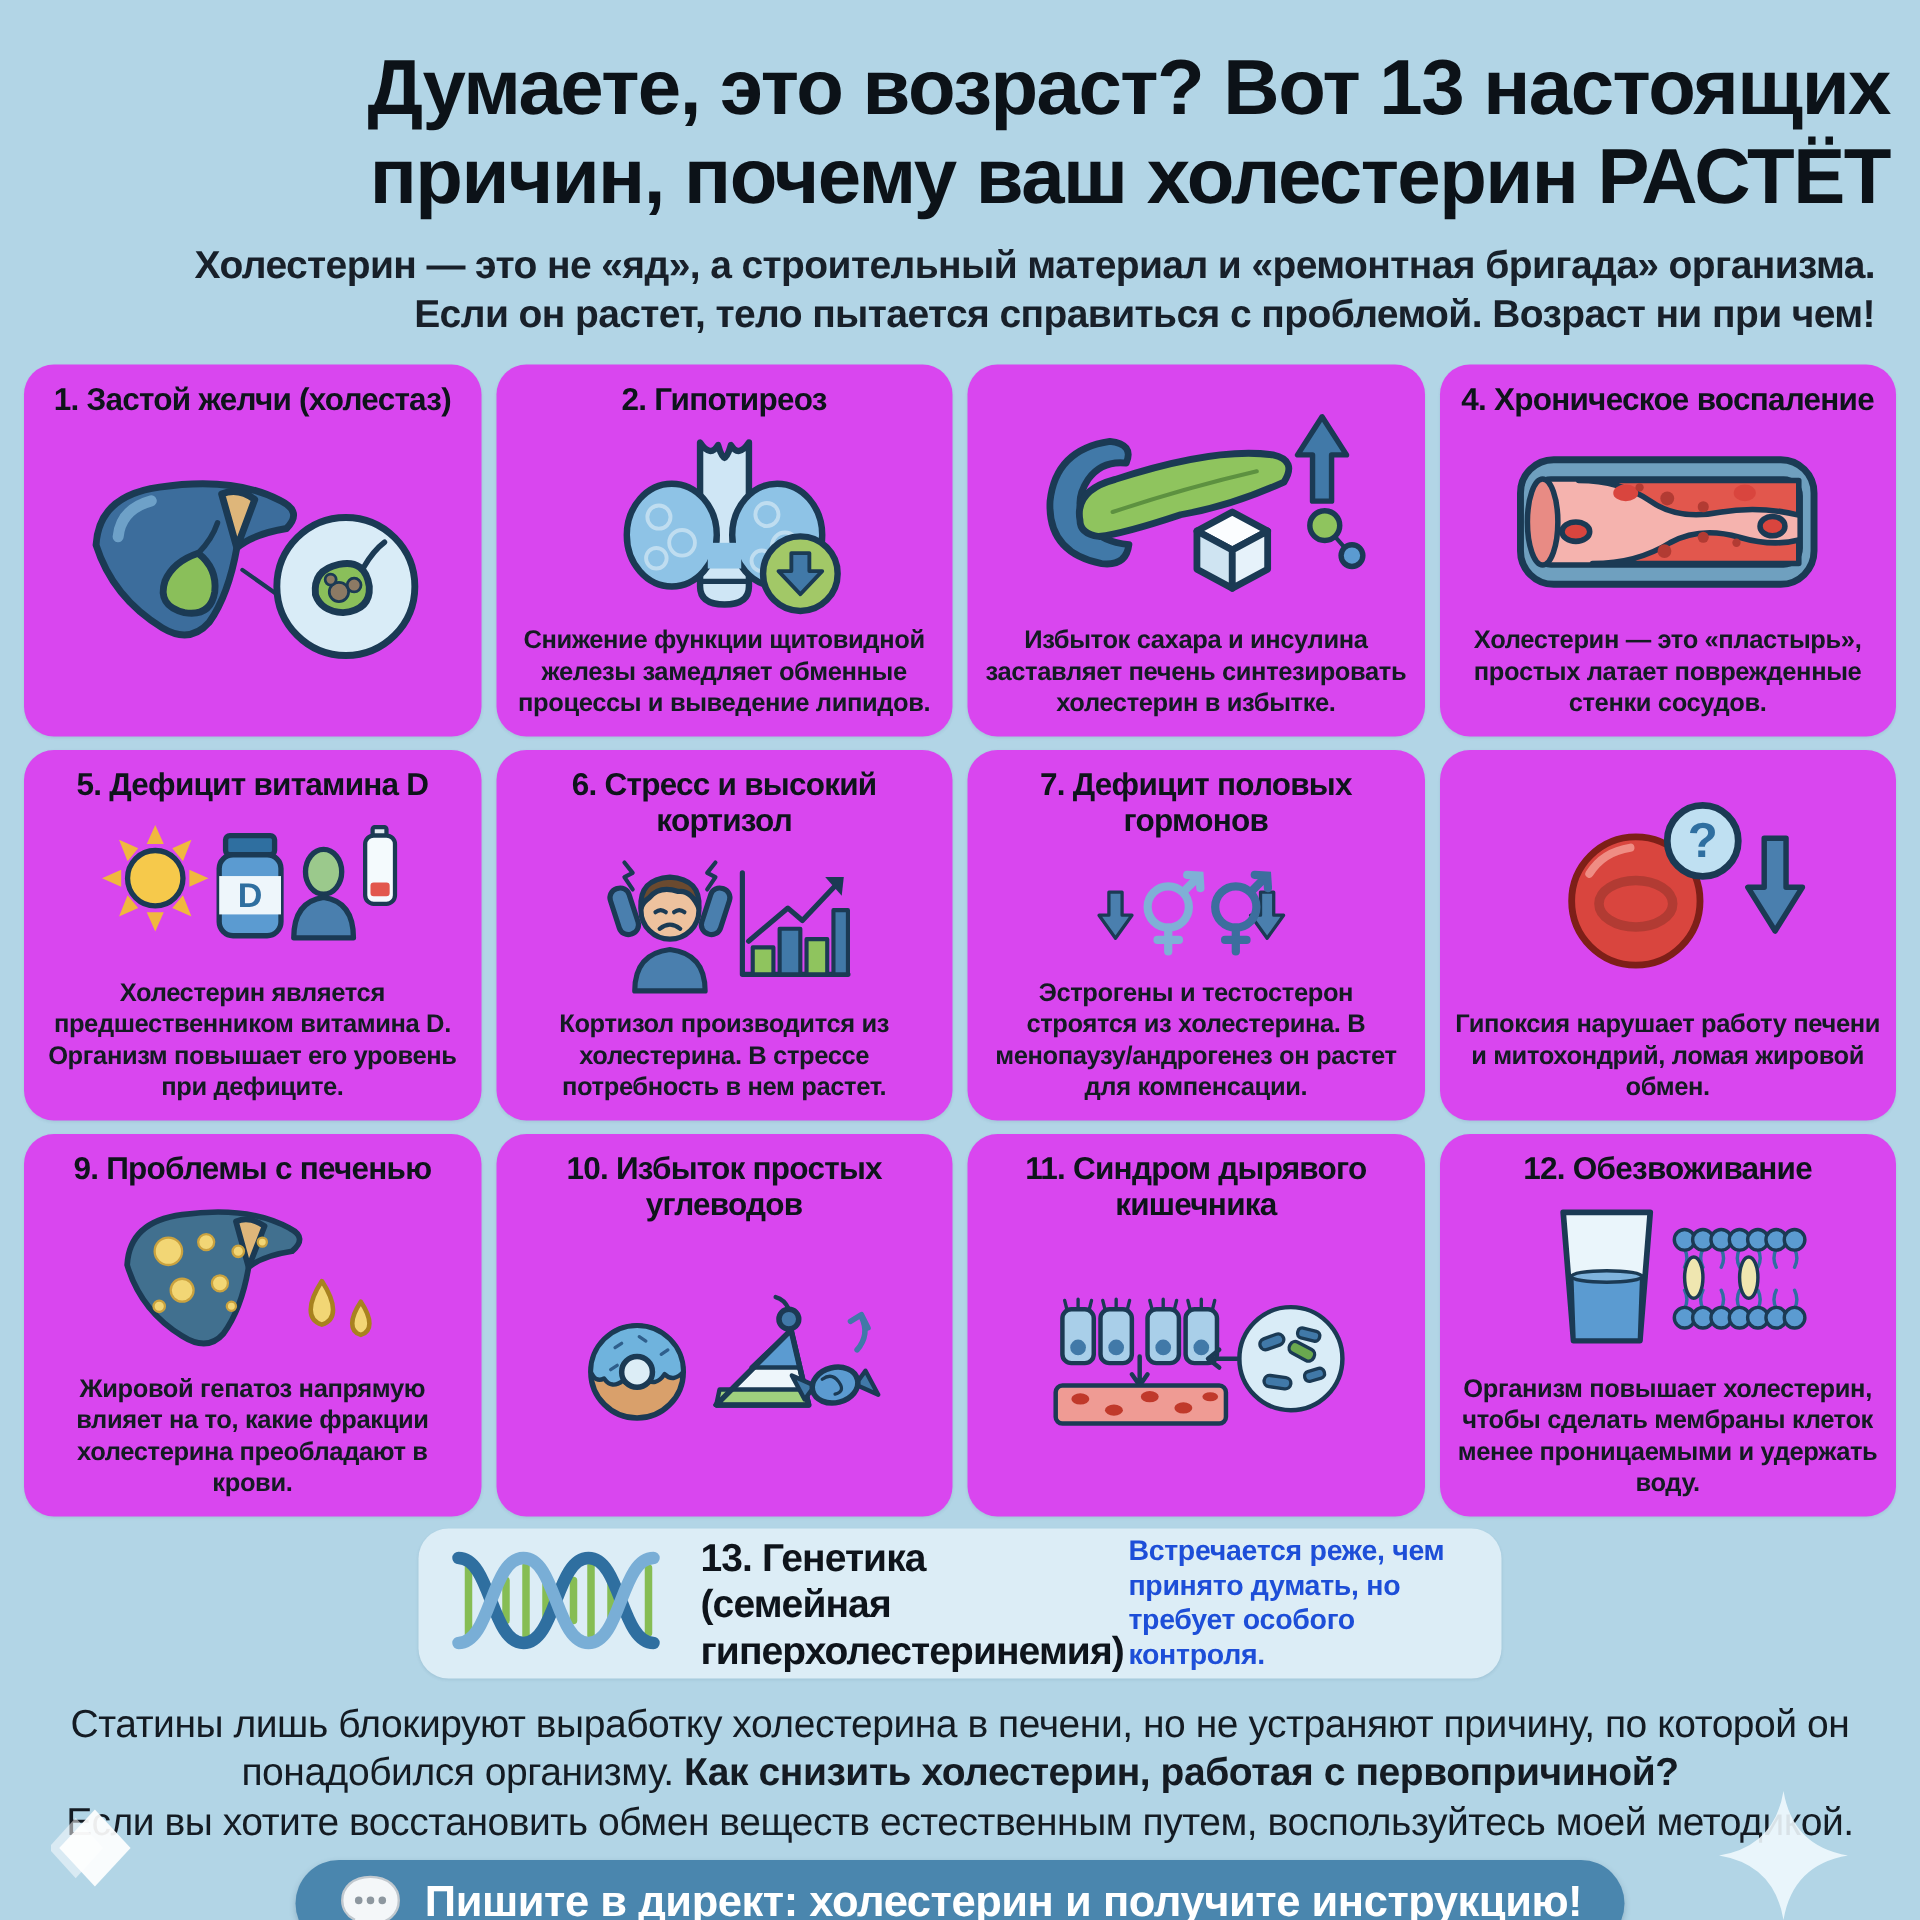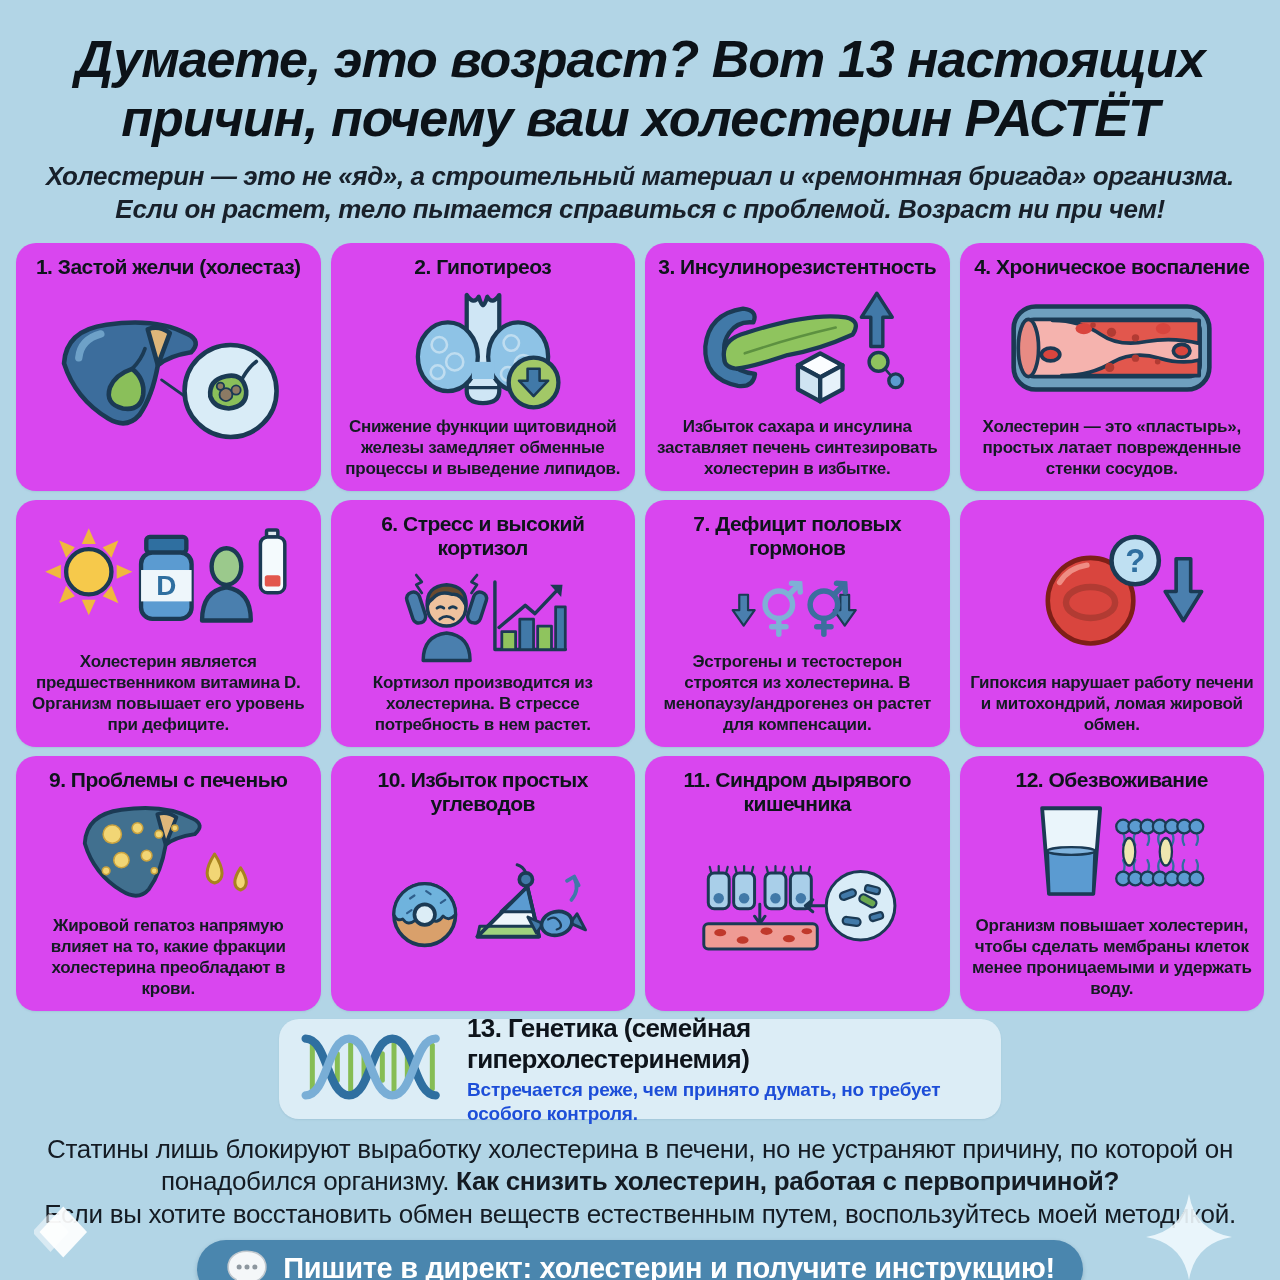--- a/index.html
+++ b/index.html
@@ -3,21 +3,21 @@
 <meta charset="utf-8">
 <style>
   html,body{margin:0;padding:0;}
   body{
     width:1280px;height:1280px;overflow:hidden;position:relative;
     background:#b2d5e6;
     font-family:"Liberation Sans",sans-serif;
     color:#10161d;
     -webkit-font-smoothing:antialiased;
   }
-  .header{padding:30px 20px 0;text-align:center;font-style:italic;}
+  .header{padding:30px 20px 0;text-align:right;}
   .title{
     font-size:52px;font-weight:bold;line-height:1.13;letter-spacing:-1px;
     color:#0c1218;margin:0;
   }
   .subtitle{
     margin:12px auto 0;font-size:26px;font-weight:bold;line-height:1.3;
     letter-spacing:-0.4px;color:#18202a;max-width:1220px;
   }
   .grid{
     display:grid;margin:16px 16px 0;
@@ -41,21 +41,21 @@
     font-size:17px;font-weight:bold;text-align:center;line-height:1.24;
     letter-spacing:-0.25px;color:#141b23;
   }
   .wide-card{
     background:#dcedf6;border-radius:20px;
     margin:8px auto 0;width:722px;height:100px;
     display:flex;align-items:center;gap:18px;
     padding:8px 20px;box-sizing:border-box;
     box-shadow:0 1px 2px rgba(40,80,110,.10);
   }
-  .wide-card .texts{display:flex;flex-direction:column;gap:3px;}
+  .wide-card .texts{display:flex;flex-direction:row;gap:3px;}
   .wide-title{font-size:26px;font-weight:bold;letter-spacing:-0.6px;color:#0e141b;}
   .wide-body{font-size:19px;font-weight:bold;letter-spacing:-0.2px;line-height:1.22;max-width:505px;color:#1d4ed8;}
   .footer-text{
     text-align:center;font-size:26px;line-height:1.24;letter-spacing:-0.3px;
     margin:14px auto 0;max-width:1230px;color:#141b23;
   }
   .footer-text b{font-weight:bold;}
   .footer-line2{display:block;}
   .cta-row{display:flex;justify-content:center;margin-top:10px;}
   .cta{
@@ -124,21 +124,20 @@
           <circle cx="164" cy="116" r="29" fill="#a2c867"></circle>
           <path d="M157,100 L171,100 L171,114 L181,114 L164,132 L147,114 L157,114 Z" fill="#4179a8" stroke-width="3"></path>
         </g>
       </svg>
     </div>
     <div class="card-title" style="order:1">2. Гипотиреоз</div>
     <div class="card-body" style="order:3">Снижение функции щитовидной железы замедляет обменные процессы и выведение липидов.</div>
   </div>
 
   <div class="card">
-    <div class="card-title">3. Инсулинорезистентность</div>
     <div class="icon-box">
       <svg width="235" height="136" viewBox="0 0 255 150">
         <g stroke="#1b3a54" stroke-width="5" stroke-linejoin="round" stroke-linecap="round">
           <path d="M64,30 Q24,36 20,74 Q18,112 58,120 Q76,122 78,106 Q58,104 48,92 Q36,76 48,58 Q58,44 76,46 Q82,32 64,30 Z" fill="#4179a8"></path>
           <path d="M42,88 Q38,66 68,58 Q142,34 184,40 Q202,44 192,60 Q152,78 116,84 Q74,98 56,100 Q42,98 42,88 Z" fill="#8fc45e"></path>
           <path d="M66,82 Q120,64 172,52" stroke="#5d9140" stroke-width="3" fill="none"></path>
           <path d="M128,96 L154,82 L180,96 L154,110 Z" fill="#fbfdff"></path>
           <path d="M128,96 L128,124 L154,138 L154,110 Z" fill="#cfe4f2"></path>
           <path d="M180,96 L180,124 L154,138 L154,110 Z" fill="#e6f2fa"></path>
           <path d="M220,12 L202,40 L213,40 L213,74 L227,74 L227,40 L238,40 Z" fill="#4179a8" stroke-width="4"></path>
@@ -175,20 +174,21 @@
               <circle cx="146" cy="76" r="4"></circle>
               <circle cx="170" cy="80" r="3"></circle>
           </g>
         </g>
       </svg>
     </div>
     <div class="card-body">Холестерин — это «пластырь», простых латает поврежденные стенки сосудов.</div>
   </div>
 
   <div class="card">
+    <div class="card-title">5. Дефицит витамина D</div>
     <div class="icon-box">
       <svg width="265" height="132" viewBox="0 0 275 150">
         <g stroke="#1b3a54" stroke-width="5" stroke-linejoin="round" stroke-linecap="round">
           <g fill="#f0b83e" stroke="none">
             <path d="M46,14 L54,32 L38,32 Z"></path>
               <path d="M46,114 L54,96 L38,96 Z"></path>
             <path d="M-4,64 L14,56 L14,72 Z"></path>
               <path d="M96,64 L78,56 L78,72 Z"></path>
             <path d="M12,28 L30,36 L20,48 Z"></path>
               <path d="M80,28 L62,36 L72,48 Z"></path>

